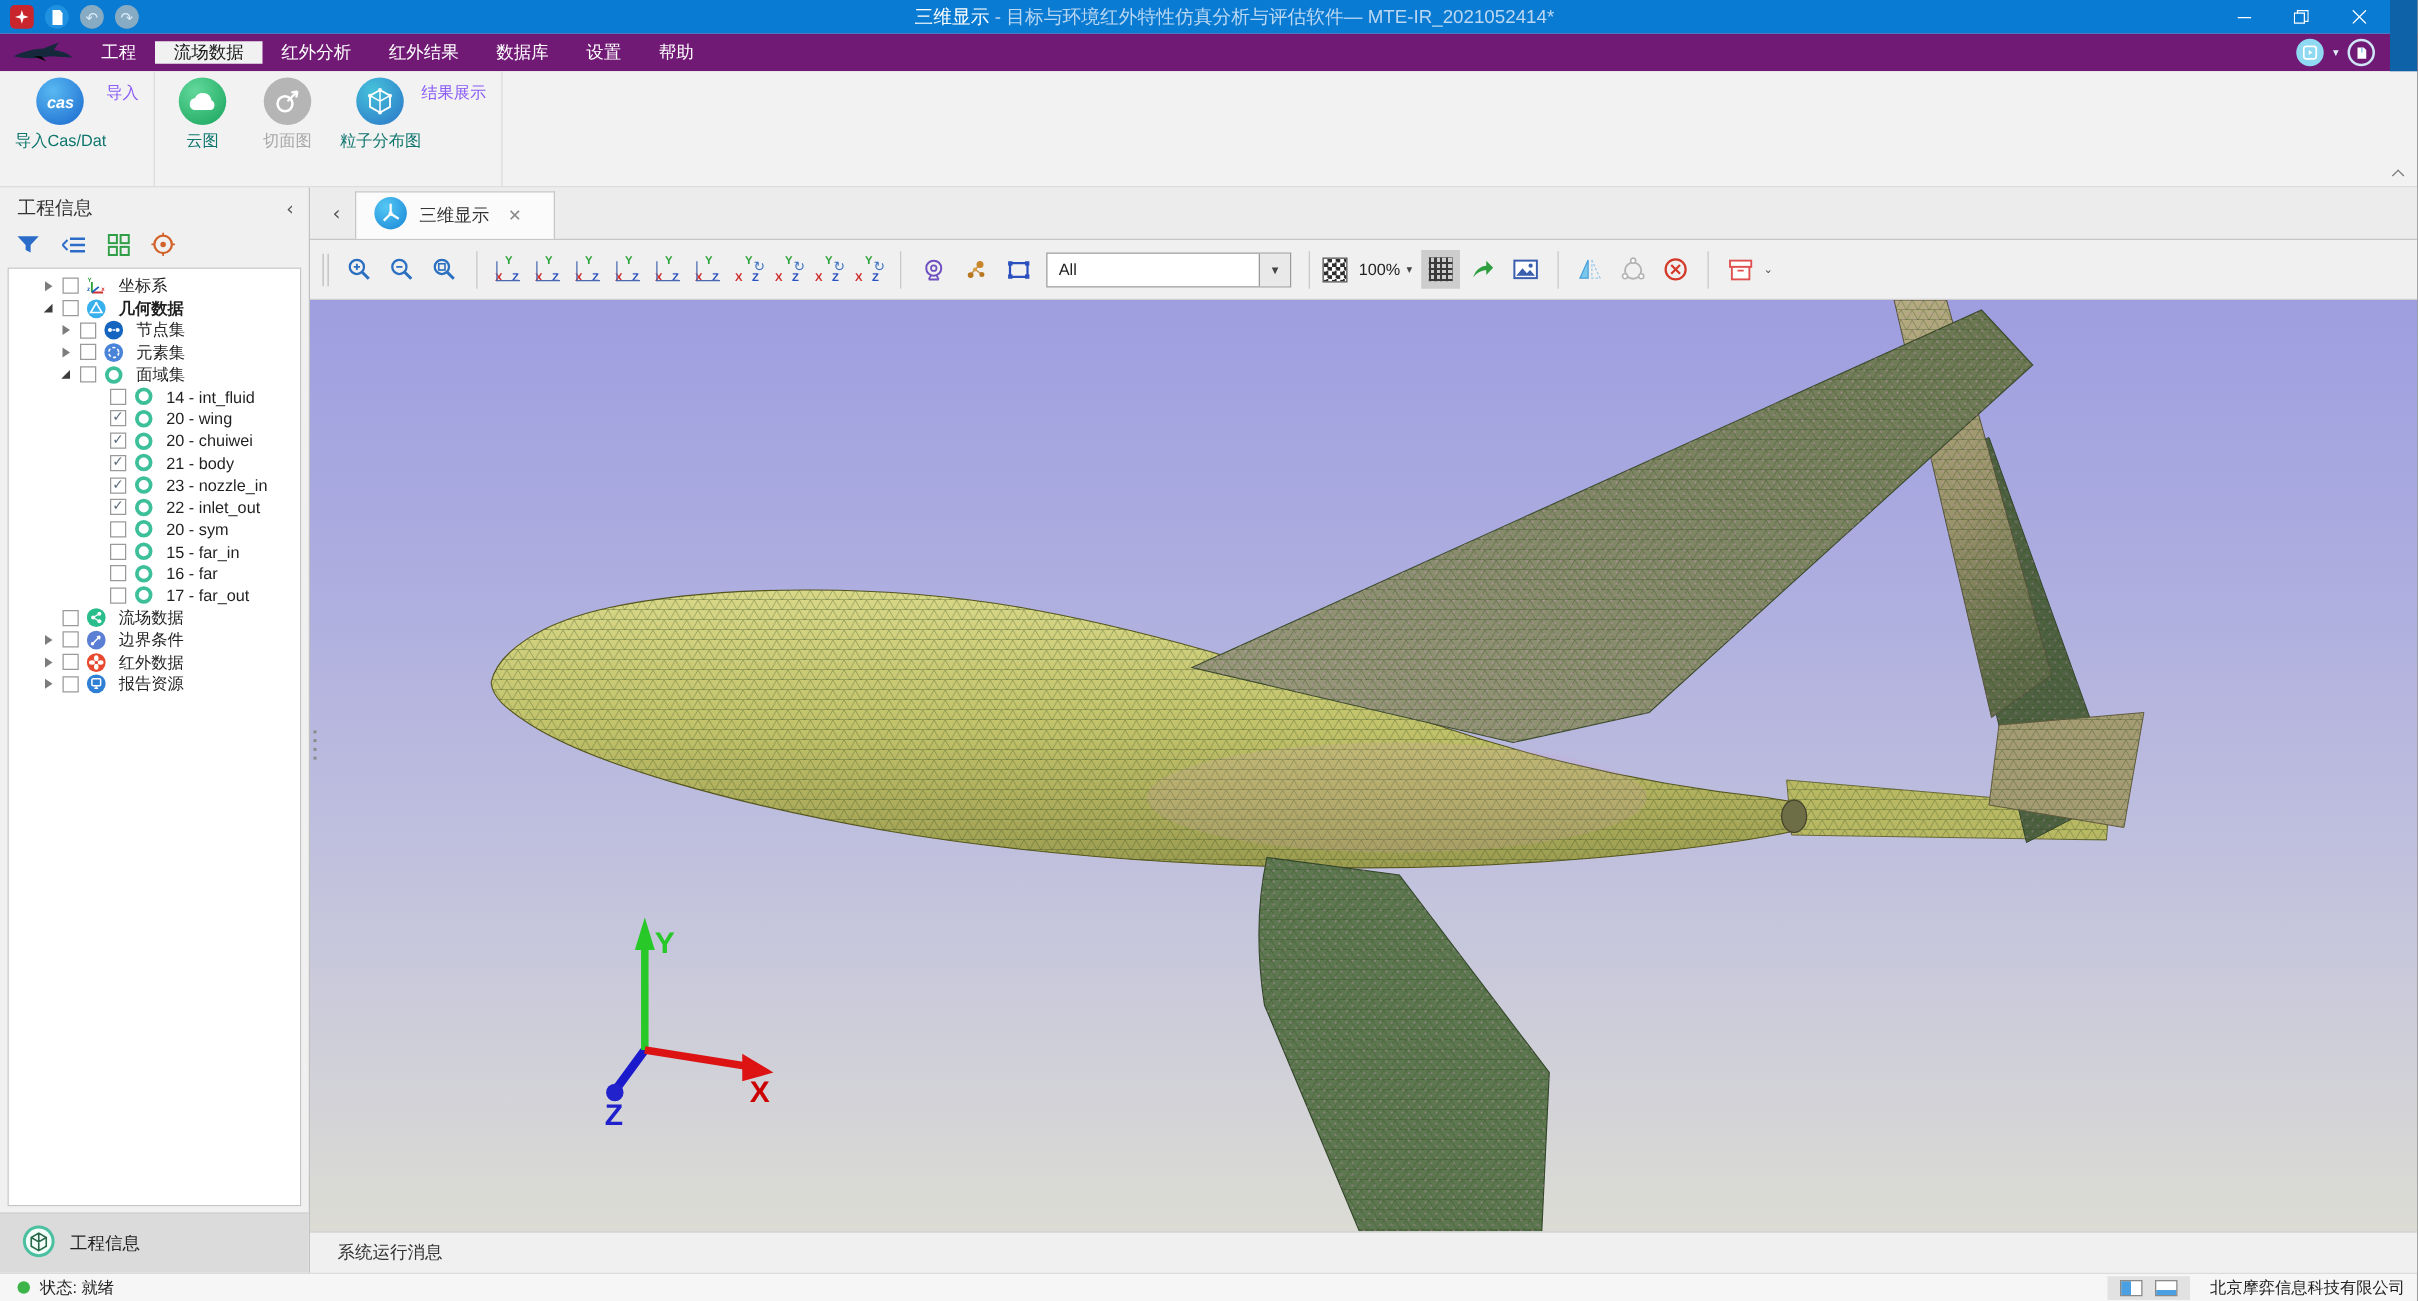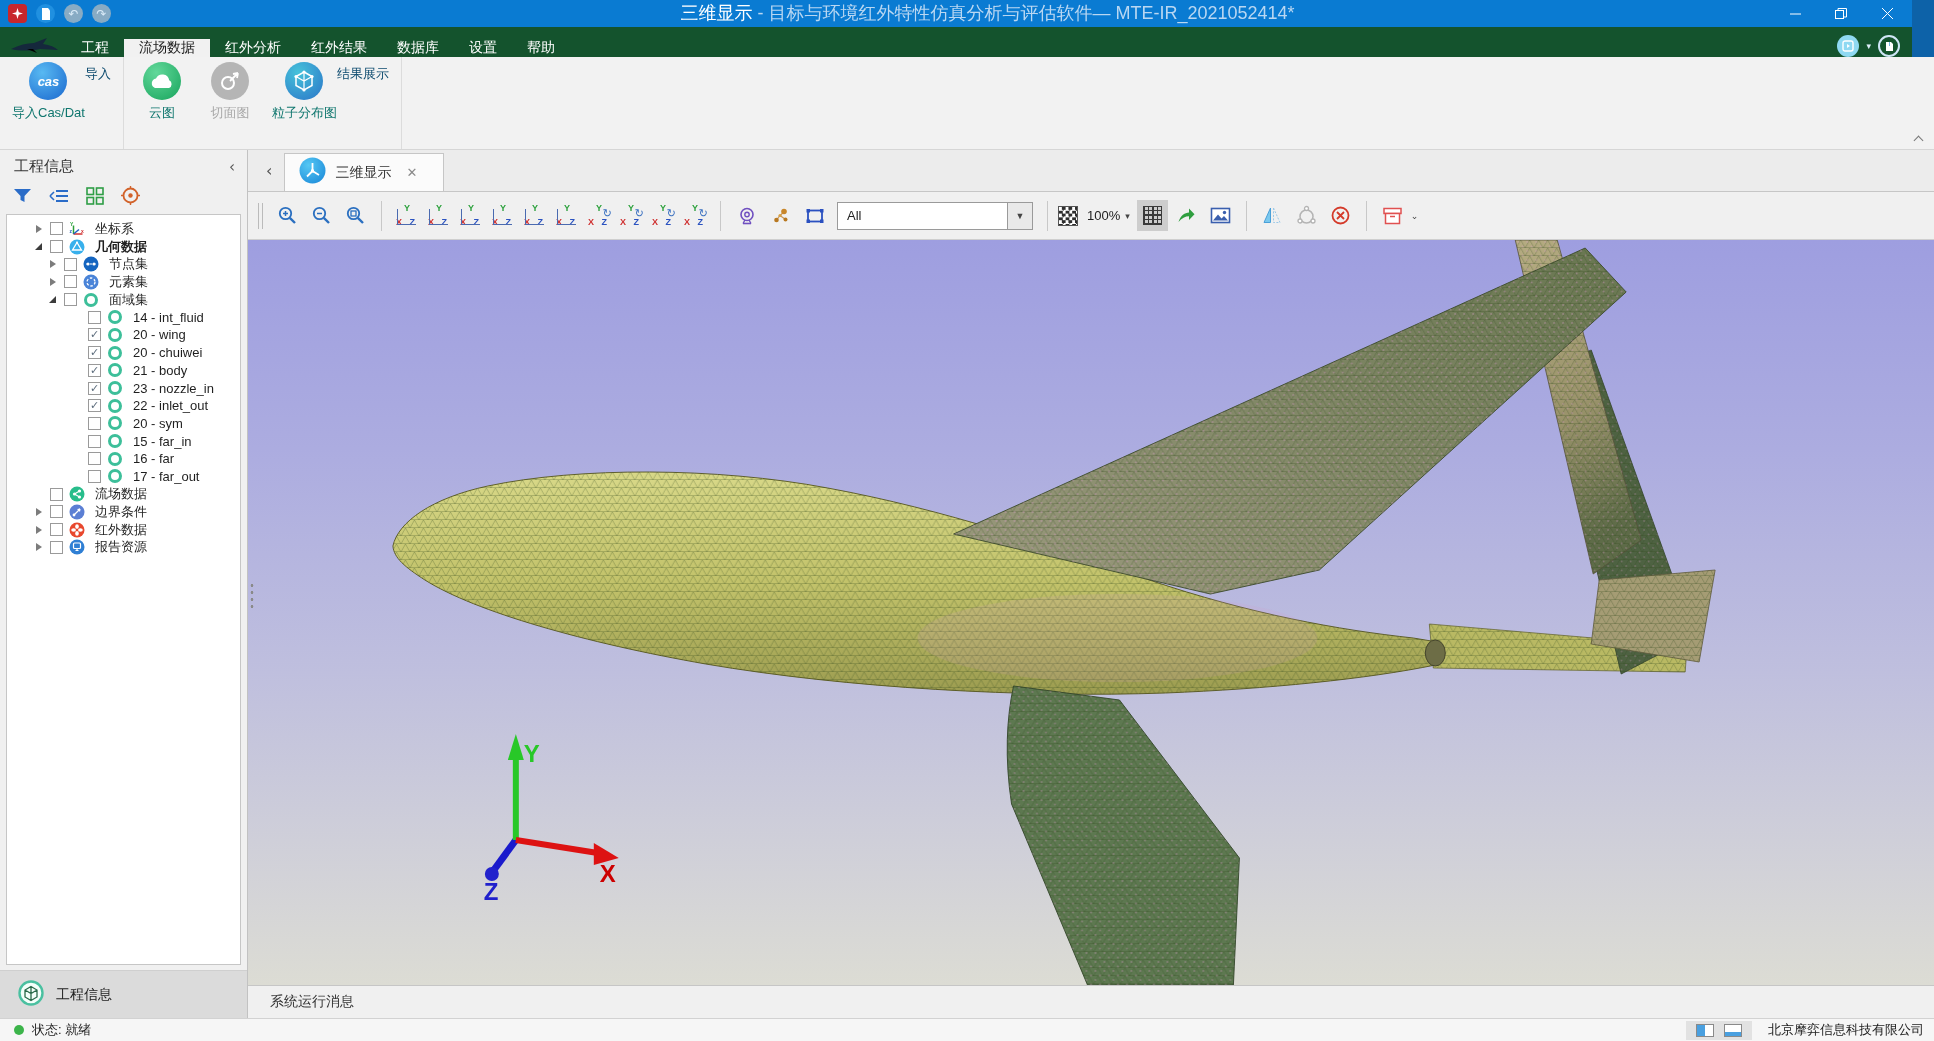--- a/index.html
+++ b/index.html
@@ -7,29 +7,29 @@
   .app{width:1934px;height:1041px;display:flex;flex-direction:column;overflow:hidden;
        font-family:"Liberation Sans","DejaVu Sans",sans-serif;background:#f0f0f0;position:relative;}
 
   
   .titlebar{height:27px;background:#0a7bd2;display:flex;align-items:center;color:#fff;position:relative;flex:0 0 auto;}
   .qbtns{display:flex;gap:9px;padding-left:8px;align-items:center;z-index:2;}
   .qbtn{width:19px;height:19px;border-radius:50%;display:flex;align-items:center;justify-content:center;font-size:12px;color:#fff;}
   .qbtn.app{border-radius:4px;background:#c8262c;}
   .qbtn.file{background:#2090e0;}
   .qbtn.gray{background:#9fb4c2;opacity:.85;}
-  .title{position:absolute;left:0;right:0;top:0;height:27px;line-height:27px;text-align:center;font-size:18px;pointer-events:none;padding-left:41px;}
+  .title{position:absolute;left:0;right:0;top:0;height:27px;line-height:27px;text-align:center;font-size:15px;pointer-events:none;padding-left:41px;}
   .title .doc{color:#ffffff;}
   .title .rest{color:#b9d7f2;}
   .winbtns{margin-left:auto;display:flex;z-index:2;margin-right:24px;}
   .winbtn{width:46px;height:27px;display:flex;align-items:center;justify-content:center;}
   .edge-strip{position:absolute;right:0;top:0;width:22px;height:57px;background:#0d62a8;z-index:1;}
 
   
-  .menubar{height:30px;background:#14532d;display:flex;align-items:flex-end;flex:0 0 auto;position:relative;}
+  .menubar{height:30px;background:#701a75;display:flex;align-items:center;flex:0 0 auto;position:relative;}
   .applogo{width:66px;display:flex;align-items:center;justify-content:center;}
   .menu-items{display:flex;align-items:stretch;}
   .menu-item{color:#fff;font-size:14px;padding:0 15px;display:flex;align-items:center;cursor:default;}
   .menu-item.active{background:#f1f1f1;color:#1a1a1a;}
   .menu-right{margin-left:auto;display:flex;align-items:center;gap:7px;margin-right:34px;}
   .mr-circle{width:22px;height:22px;border-radius:50%;background:#8fd9f2;display:flex;align-items:center;justify-content:center;}
   .mr-outline{width:22px;height:22px;border-radius:50%;border:2px solid #cfe6f6;display:flex;align-items:center;justify-content:center;}
   .mr-caret{color:#dff0fb;font-size:9px;}
 
   
@@ -40,21 +40,21 @@
   .rbtn{display:flex;flex-direction:column;align-items:center;gap:4px;min-width:52px;cursor:default;}
   .ricon{width:38px;height:38px;border-radius:50%;display:flex;align-items:center;justify-content:center;position:relative;}
   .cas-icon{background:radial-gradient(circle at 35% 28%,#58b9f2,#1a67ce);}
   .period-icon{background:radial-gradient(circle at 35% 28%,#58b0f0,#2058c8);}
   .cloud-icon{background:radial-gradient(circle at 35% 28%,#62d89a,#17a45c);}
   .slice-icon{background:#b5b5b5;}
   .particles-icon{background:radial-gradient(circle at 35% 28%,#46c2da,#2a74c8);}
   .cas-text{color:#fff;font-size:13px;font-style:italic;font-weight:bold;letter-spacing:0;}
   .rlabel{font-size:13px;color:#0f766e;white-space:nowrap;}
   .rbtn.disabled .rlabel{color:#a8a8a8;}
-  .rglabel{font-size:13px;color:#0c4a6e;text-align:center;padding:3px 0 4px;}
+  .rglabel{font-size:13px;color:#8b5cf6;text-align:center;padding:3px 0 4px;}
   .rib-collapse{position:absolute;right:10px;bottom:6px;width:10px;height:9px;}
   .rib-collapse::before{content:'';position:absolute;left:1px;top:3px;width:6px;height:6px;border-left:1.5px solid #777;border-top:1.5px solid #777;transform:rotate(45deg);}
 
   
   .content{flex:1;display:flex;min-height:0;position:relative;}
 
   
   .lpanel{width:248px;background:#f0f0f0;border-right:1px solid #c2c2c2;display:flex;flex-direction:column;flex:0 0 auto;}
   .lheader{display:flex;justify-content:space-between;align-items:center;padding:7px 12px 0 14px;font-size:15px;color:#333;}
   .collapse-left{color:#555;font-size:15px;font-family:"DejaVu Sans",sans-serif;}

